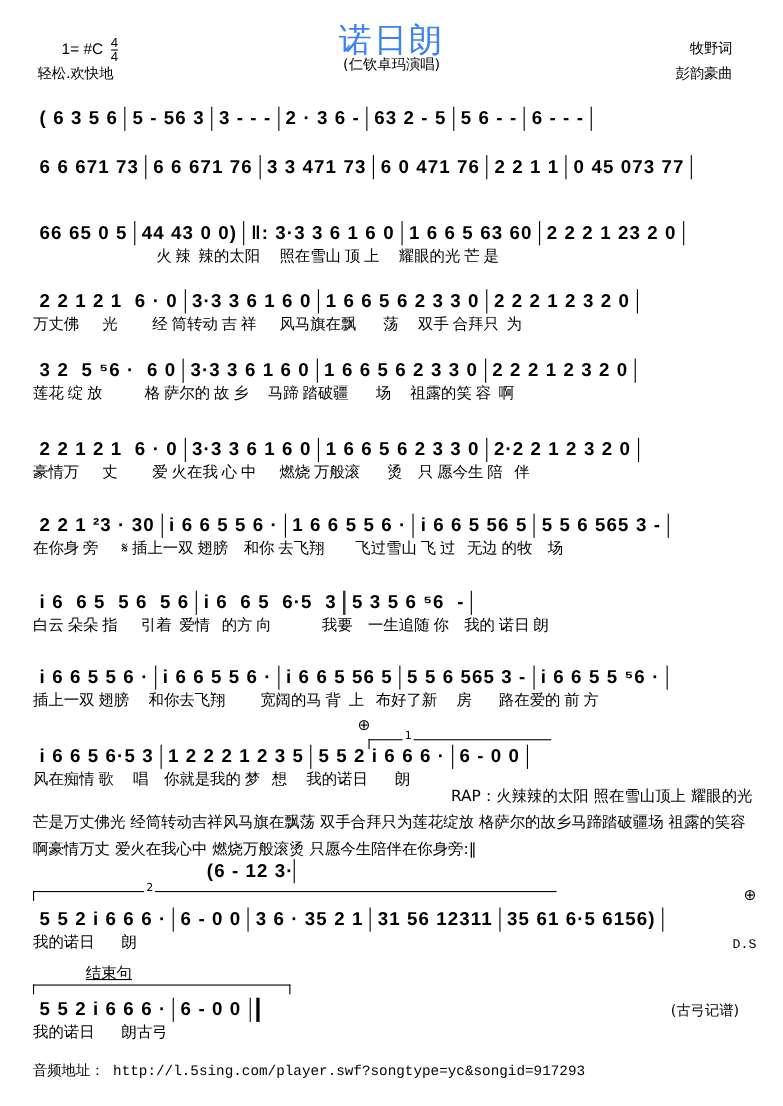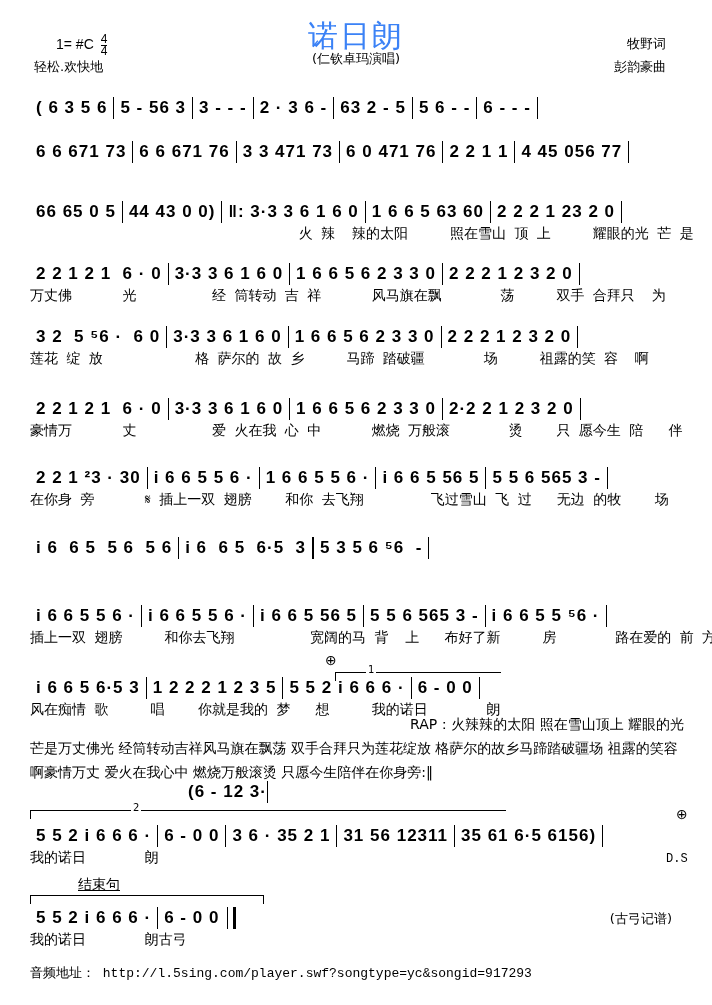--- a/index.html
+++ b/index.html
@@ -15,21 +15,21 @@
   .singer { left:0; width:712px; top:50px; text-align:center; font-size:13px; }
   .lyricist { right:46px; top:35px; font-size:13px; }
   .composer { right:46px; top:58px; font-size:13px; }
 
   .row { position:absolute; left:30px; width:660px; font-family:"Liberation Sans", sans-serif; }
   .notes { font-size:17px; font-weight:bold; letter-spacing:1px; white-space:pre; height:24px; line-height:24px;
            display:flex; align-items:center; }
   .notes .m { display:inline-block; padding:0 6px; white-space:pre; }
   .notes .bar { display:inline-block; width:1px; height:22px; background:#000; }
   .notes .dbar { display:inline-block; width:5px; height:22px; border-left:1px solid #000; border-right:3px solid #000; margin-left:2px; }
-  .lyrics { font-size:14px; white-space:pre; height:20px; line-height:20px; font-family:Liberation Mono, monospace; }
+  .lyrics { font-size:14px; white-space:pre; height:20px; line-height:20px; font-family:Liberation Serif, serif; }
   .rap { position:absolute; left:30px; width:660px; font-size:14px; line-height:24px; white-space:normal; }
   .mark { position:absolute; font-size:14px; }
   .bracket { position:absolute; border-top:1px solid #000; border-left:1px solid #000; height:8px; }
   .bracket .lbl { position:absolute; top:-9px; font-size:10px; background:#fff; padding:0 2px; }
   .credit { position:absolute; right:40px; font-size:13px; }
   .audio { position:absolute; left:30px; top:964px; font-size:13px; font-family:"Liberation Mono", monospace; }
   .audio .lbl { font-family:"DejaVu Sans", sans-serif; }
 </style>
 </head>
 <body>
@@ -47,21 +47,21 @@
 <div class="hdr singer">(仁钦卓玛演唱)</div>
 <div class="hdr lyricist">牧野词</div>
 <div class="hdr composer">彭韵豪曲</div>
 
 <div id="score">
     <div class="row" style="top: 96px;">
       <div class="notes"><span class="m">( 6 3 5 6</span><span class="bar"></span><span class="m">5 - 56 3</span><span class="bar"></span><span class="m">3 - - -</span><span class="bar"></span><span class="m">2 · 3 6 -</span><span class="bar"></span><span class="m">63 2 - 5</span><span class="bar"></span><span class="m">5 6 - -</span><span class="bar"></span><span class="m">6 - - -</span><span class="bar"></span></div>
       <div class="lyrics"></div>
     </div>
     <div class="row" style="top: 140px;">
-      <div class="notes"><span class="m">6 6 671 73</span><span class="bar"></span><span class="m">6 6 671 76</span><span class="bar"></span><span class="m">3 3 471 73</span><span class="bar"></span><span class="m">6 0 471 76</span><span class="bar"></span><span class="m">2 2 1 1</span><span class="bar"></span><span class="m">4 45 056 77</span><span class="bar"></span></div>
+      <div class="notes"><span class="m">6 6 671 73</span><span class="bar"></span><span class="m">6 6 671 76</span><span class="bar"></span><span class="m">3 3 471 73</span><span class="bar"></span><span class="m">6 0 471 76</span><span class="bar"></span><span class="m">2 2 1 1</span><span class="bar"></span><span class="m">0 45 073 77</span><span class="bar"></span></div>
       <div class="lyrics"></div>
     </div>
     <div class="row" style="top: 200px;">
       <div class="notes"><span class="m">66 65 0 5</span><span class="bar"></span><span class="m">44 43 0 0)</span><span class="bar"></span><span class="m">‖: 3·3 3 6 1 6 0</span><span class="bar"></span><span class="m">1 6 6 5 63 60</span><span class="bar"></span><span class="m">2 2 2 1 23 2 0</span><span class="bar"></span></div>
       <div class="lyrics">                                火 辣  辣的太阳     照在雪山 顶 上     耀眼的光 芒 是</div>
     </div>
     <div class="row" style="top: 262px;">
       <div class="notes"><span class="m">2 2 1 2 1  6 · 0</span><span class="bar"></span><span class="m">3·3 3 6 1 6 0</span><span class="bar"></span><span class="m">1 6 6 5 6 2 3 3 0</span><span class="bar"></span><span class="m">2 2 2 1 2 3 2 0</span><span class="bar"></span></div>
       <div class="lyrics">万丈佛      光         经 筒转动 吉 祥      风马旗在飘       荡     双手 合拜只  为</div>
     </div>
@@ -72,20 +72,21 @@
     <div class="row" style="top: 397px;">
       <div class="notes"><span class="m">2 2 1 2 1  6 · 0</span><span class="bar"></span><span class="m">3·3 3 6 1 6 0</span><span class="bar"></span><span class="m">1 6 6 5 6 2 3 3 0</span><span class="bar"></span><span class="m">2·2 2 1 2 3 2 0</span><span class="bar"></span></div>
       <div class="lyrics">豪情万      丈         爱 火在我 心 中      燃烧 万般滚       烫    只 愿今生 陪   伴</div>
     </div>
     <div class="row" style="top: 466px;">
       <div class="notes"><span class="m">2 2 1 ²3 · 30</span><span class="bar"></span><span class="m">i 6 6 5 5 6 ·</span><span class="bar"></span><span class="m">1 6 6 5 5 6 ·</span><span class="bar"></span><span class="m">i 6 6 5 56 5</span><span class="bar"></span><span class="m">5 5 6 565 3 -</span><span class="bar"></span></div>
       <div class="lyrics">在你身 旁      𝄋 插上一双 翅膀    和你 去飞翔        飞过雪山 飞 过   无边 的牧    场</div>
     </div>
     <div class="row" style="top: 536px;">
       <div class="notes"><span class="m">i 6  6 5  5 6  5 6</span><span class="bar"></span><span class="m">i 6  6 5  6·5  3</span><span class="bar"></span><span class="bar"></span><span class="m">5 3 5 6 ⁵6  -</span><span class="bar"></span></div>
+      <div class="lyrics">白云 朵朵 指      引着  爱情   的方 向             我要    一生追随 你    我的 诺日 朗</div>
     </div>
     <div class="row" style="top: 604px;">
       <div class="notes"><span class="m">i 6 6 5 5 6 ·</span><span class="bar"></span><span class="m">i 6 6 5 5 6 ·</span><span class="bar"></span><span class="m">i 6 6 5 56 5</span><span class="bar"></span><span class="m">5 5 6 565 3 -</span><span class="bar"></span><span class="m">i 6 6 5 5 ⁵6 ·</span><span class="bar"></span></div>
       <div class="lyrics">插上一双 翅膀     和你去飞翔         宽阔的马 背  上   布好了新     房       路在爱的 前 方</div>
     </div>
     <div class="row" style="top: 676px;">
       <div class="notes"><span class="m">i 6 6 5 6·5 3</span><span class="bar"></span><span class="m">1 2 2 2 1 2 3 5</span><span class="bar"></span><span class="m">5 5 2 i 6 6 6 ·</span><span class="bar"></span><span class="m">6 - 0 0</span><span class="bar"></span></div>
       <div class="lyrics">风在痴情 歌     唱    你就是我的 梦   想     我的诺日       朗</div>
     </div>
   </div>

